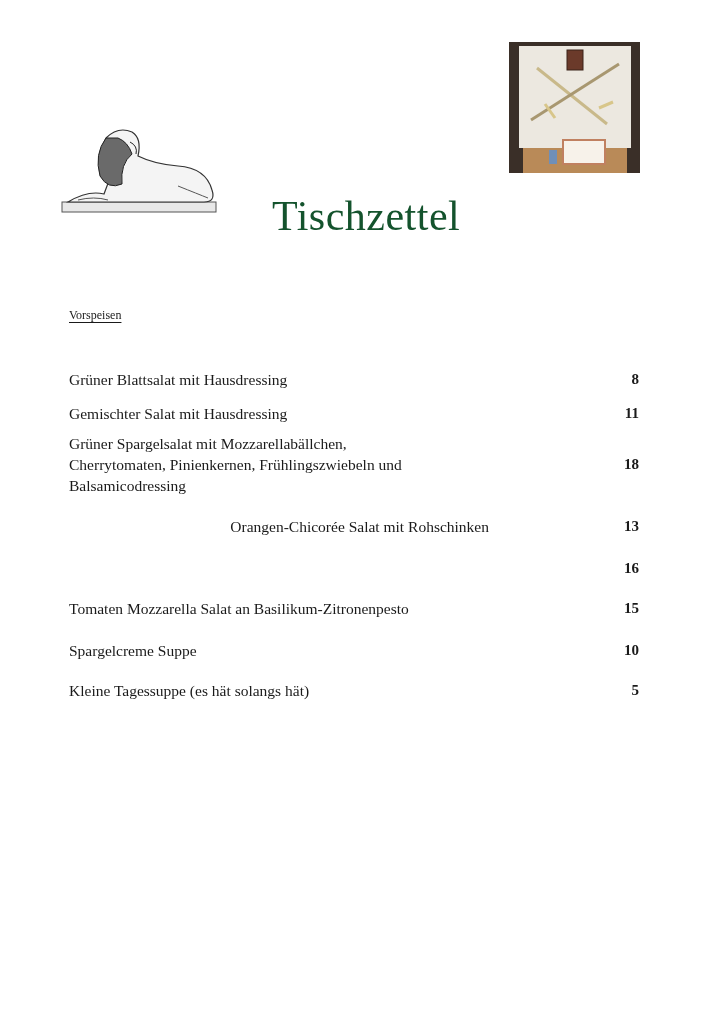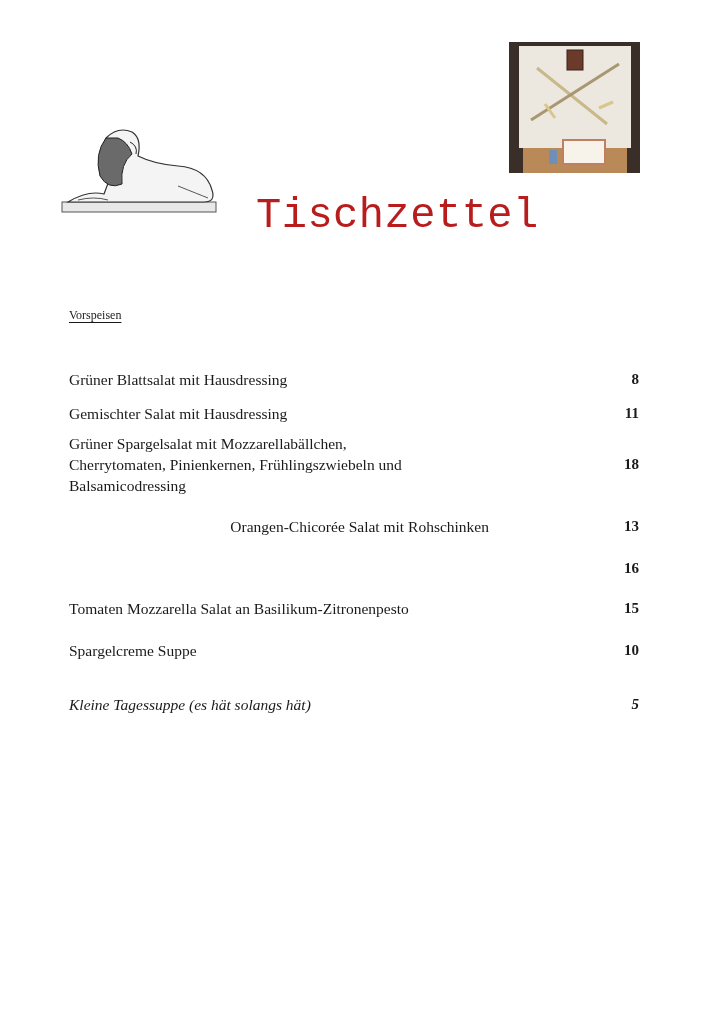--- a/index.html
+++ b/index.html
@@ -1,20 +1,20 @@
 <!DOCTYPE html>
 <html><head>
 <meta charset="utf-8">
 <style>
   html, body { margin:0; padding:0; background:#ffffff; }
   body { width:724px; height:1024px; position:relative; overflow:hidden;
          font-family:"Liberation Serif","DejaVu Serif",serif; color:#1a1a1a; }
   .lion { position:absolute; left:58px; top:124px; width:162px; height:96px; }
   .photo { position:absolute; left:509px; top:42px; width:131px; height:131px; overflow:hidden; }
-  .title { position:absolute; left:256px; top:192px; font-size:42px; letter-spacing:0.5px; color:#b91c1c;font-family:Liberation Mono, monospace; }
+  .title { position:absolute; left:272px; top:192px; font-size:42px; letter-spacing:0.5px; color:#14532d; }
   .section { position:absolute; left:69px; top:308px; font-size:12px; font-weight:normal; text-decoration:underline; text-underline-offset:3px; }
   .item { position:absolute; left:69px; width:570px; font-size:15.5px; line-height:21px; }
   .item .name { display:block; width:420px; }
   .item .price { position:absolute; right:0; font-weight:bold; font-size:15px; }
 </style>
 </head>
 <body>
 
 <div class="lion">
   <svg width="162" height="96" viewBox="0 0 162 96">
@@ -66,16 +66,16 @@
   <span class="price" style="top:1px;text-align:right;">16</span>
 </div>
 <div class="item" style="top:598px;">
   <span class="name">Tomaten Mozzarella Salat an Basilikum-Zitronenpesto</span>
   <span class="price" style="top:0;">15</span>
 </div>
 <div class="item" style="top:640px;">
   <span class="name">Spargelcreme Suppe</span>
   <span class="price" style="top:0;">10</span>
 </div>
-<div class="item" style="top:694px;font-style:italic;">
+<div class="item" style="top:680px;">
   <span class="name">Kleine Tagessuppe (es hät solangs hät)</span>
   <span class="price" style="top:0;">5</span>
 </div>
 
 </body></html>

